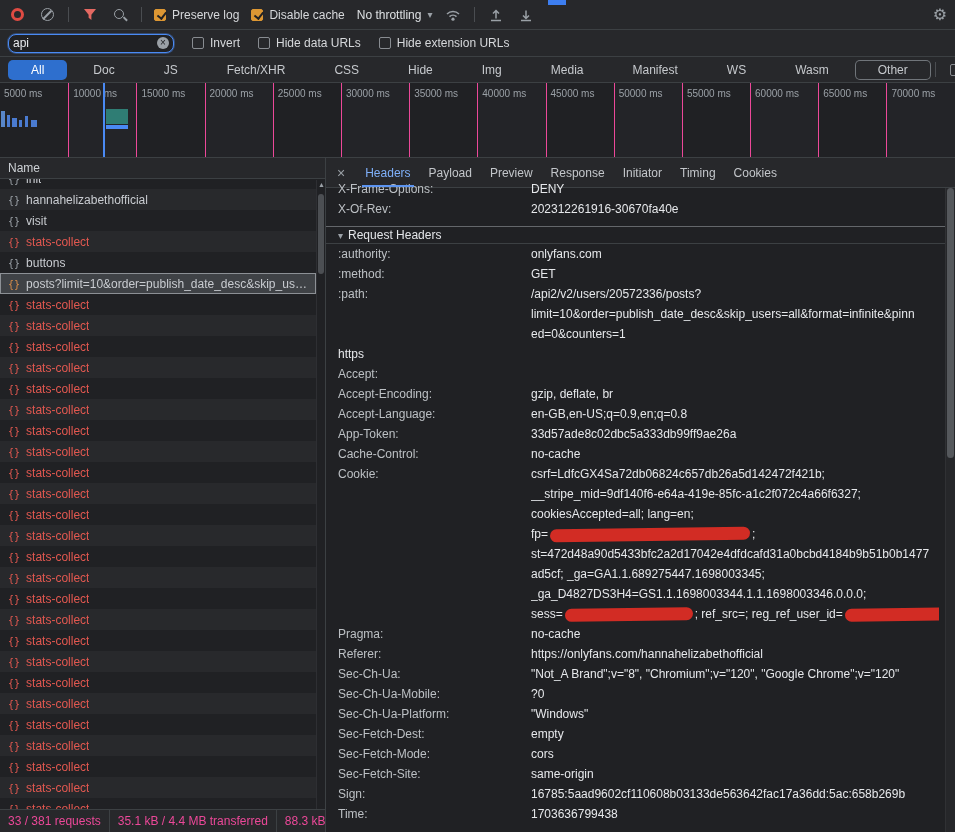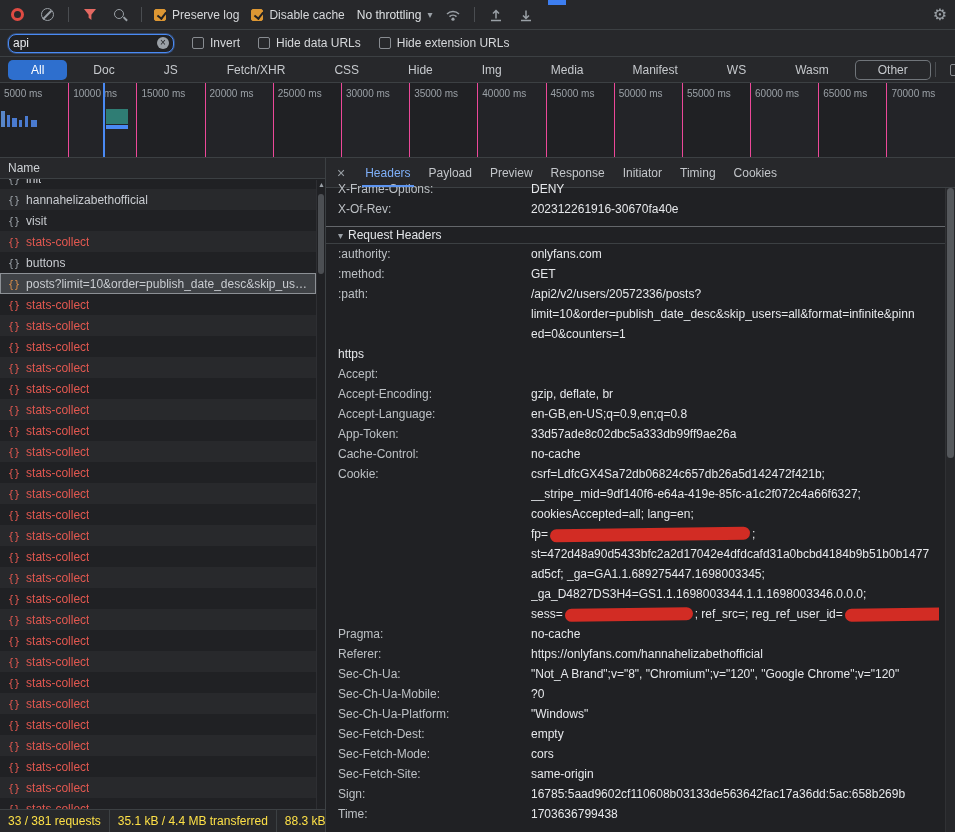--- a/index.html
+++ b/index.html
@@ -75,21 +75,21 @@
   .req-row:first-child{margin-top:-11px}
   .req-row.odd{background:#28292c}
   .req-icon::before{content:"{}";font-family:"DejaVu Sans Mono",monospace;font-size:10px;color:#9aa0a6}
   .req-row.error{color:#e25850}
   .req-row.error .req-icon::before{color:#e25850}
   .req-row.selected{background:#3f4246;outline:1px solid #8c9095;outline-offset:-1px}
   .req-row.selected .req-icon::before{color:#d78d4a}
   .req-label{overflow:hidden;text-overflow:ellipsis}
 
   .status-bar{height:23px;flex-shrink:0;display:flex;align-items:stretch;border-top:1px solid #3c4043;
-              background:#27282b;color:#fde047;overflow:hidden;white-space:nowrap}
+              background:#27282b;color:#ec4899;overflow:hidden;white-space:nowrap}
   .status-item{display:flex;align-items:center;padding:0 8px;border-right:1px solid #3c4043}
 
   .left-scroll{position:absolute;right:0;top:22px;bottom:23px;width:9px;background:#202124;
                border-left:1px solid #2e2f33}
   .left-scroll::before{content:"▲";position:absolute;top:1px;left:1px;font-size:7px;color:#9aa0a6}
   .left-thumb{position:absolute;left:1px;right:1px;top:14px;height:80px;background:#4c4f53;border-radius:4px}
 
   
   .right-pane{flex:1;min-width:0;display:flex;flex-direction:column;position:relative;background:#202124}
   .tabbar{height:30px;flex-shrink:0;display:flex;align-items:stretch;background:#27282b;

